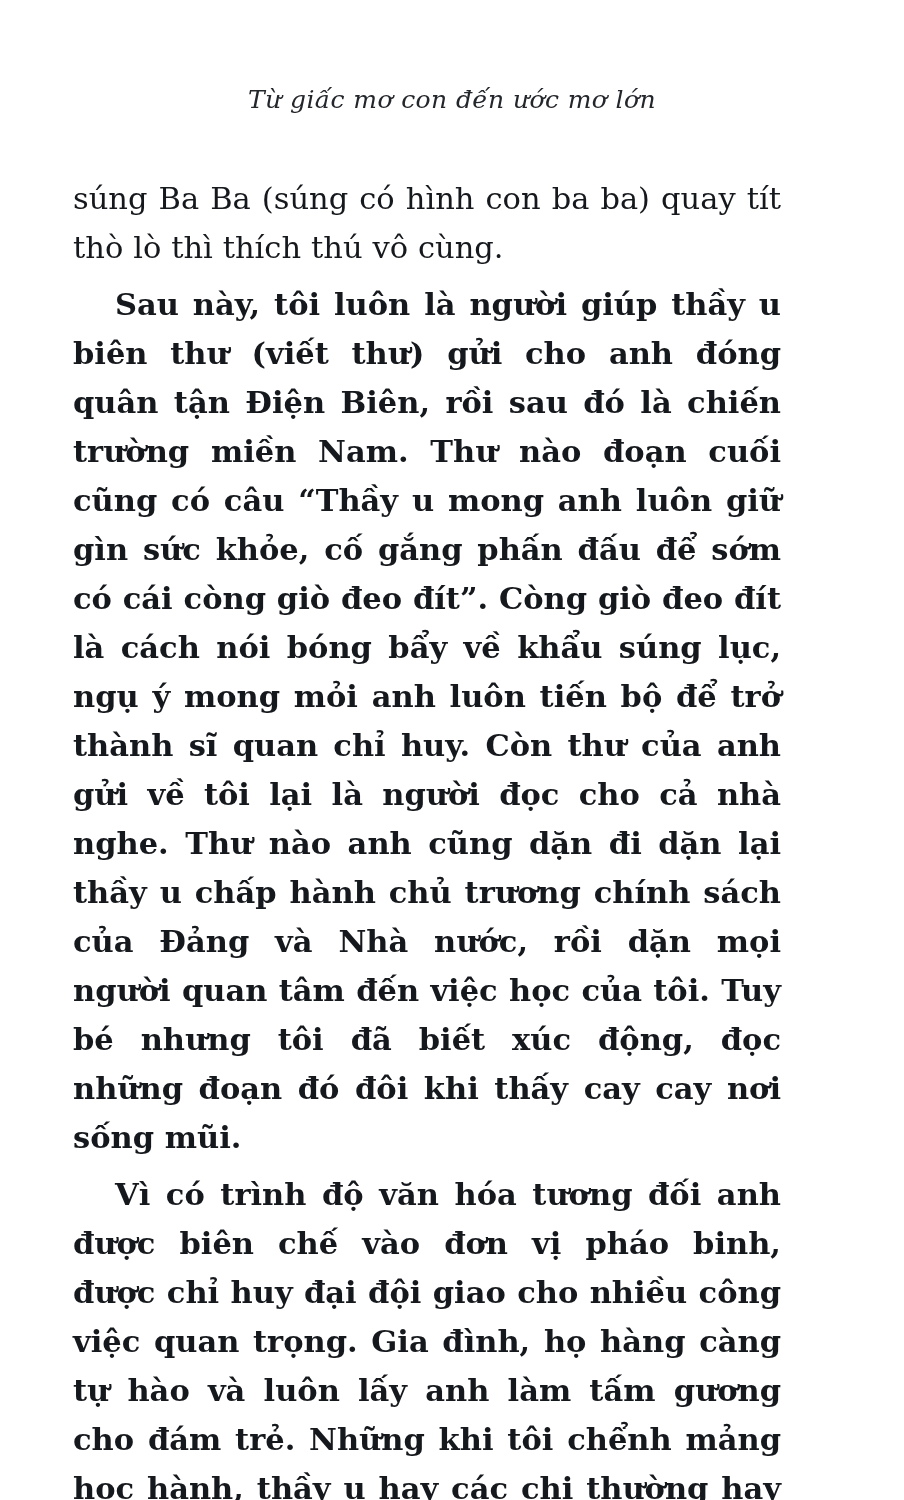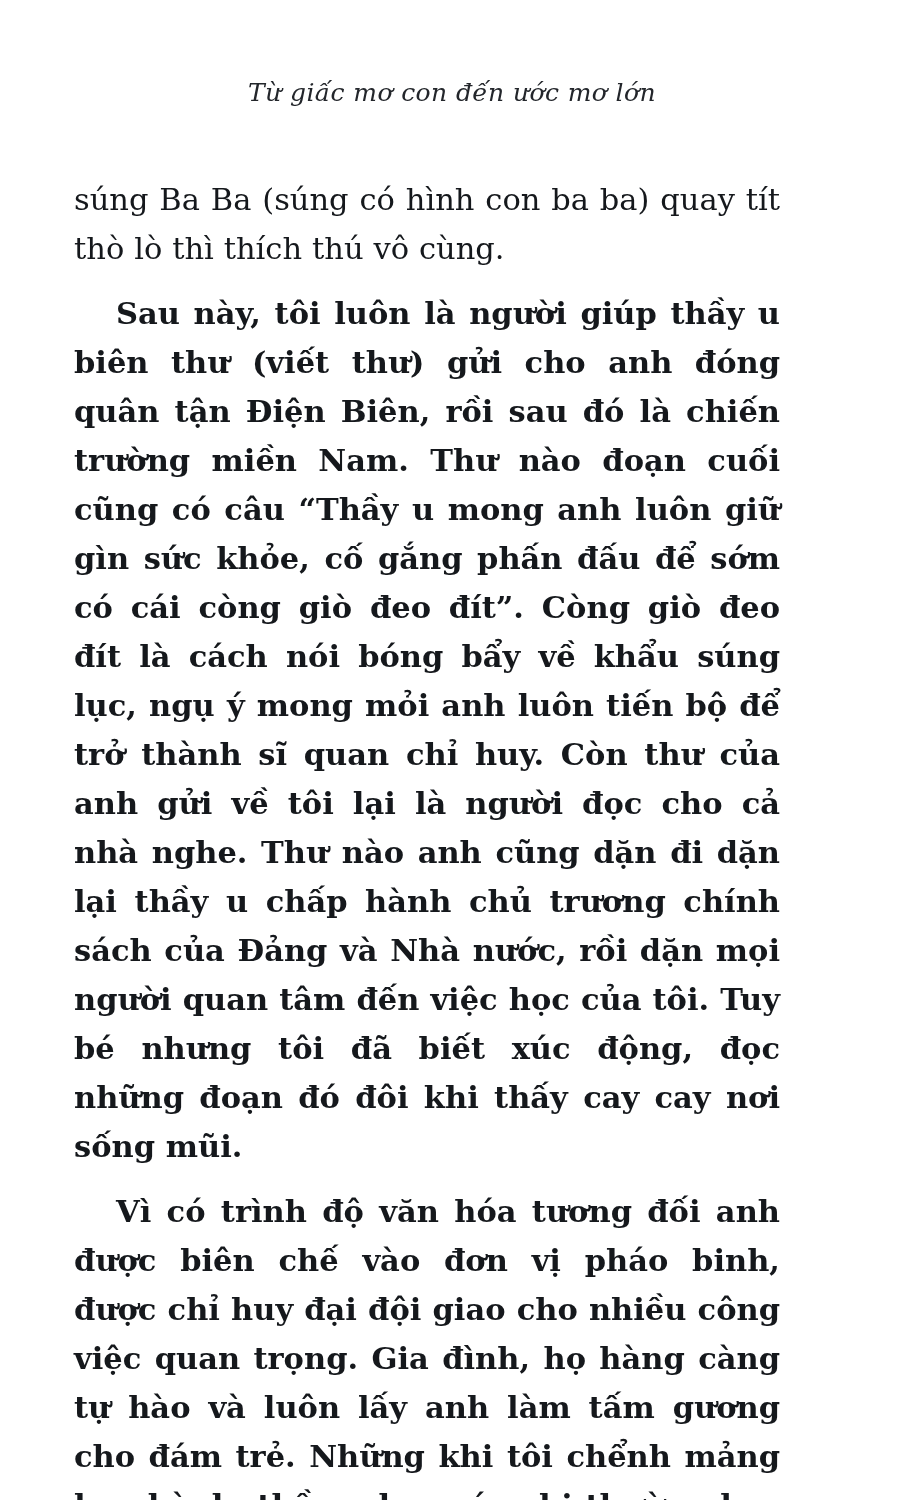--- a/index.html
+++ b/index.html
@@ -12,21 +12,21 @@
     background: #ffffff;
     font-family: "Liberation Serif", serif;
     color: #1a1a1a;
     position: relative;
     overflow: hidden;
   }
   .page {
     width: 904px;
     height: 1500px;
     box-sizing: border-box;
-    padding: 0;
+    padding: 7px;
     position: relative;
     display: flex;
     flex-direction: column;
   }
   .running-head {
     text-align: center;
     font-family: "DejaVu Serif", serif;
     font-style: italic;
     font-size: 25px;
     letter-spacing: 0.4px;
@@ -36,21 +36,21 @@
     font-weight: 500;
     white-space: nowrap;
   }
   .body-area {
     margin-top: 52px;
     padding-left: 58px;
     padding-right: 108px;
     flex: 1 1 auto;
   }
   p.para {
-    margin: 16px;
+    margin: 8px;
     font-size: 30.5px;
     line-height: 49px;
     text-align: justify;
     text-justify: inter-word;
     color: #15181c;
     font-family: "DejaVu Serif", serif;
     hyphens: none;
     word-spacing: 0.2px;
   }
   p.para.indent {

